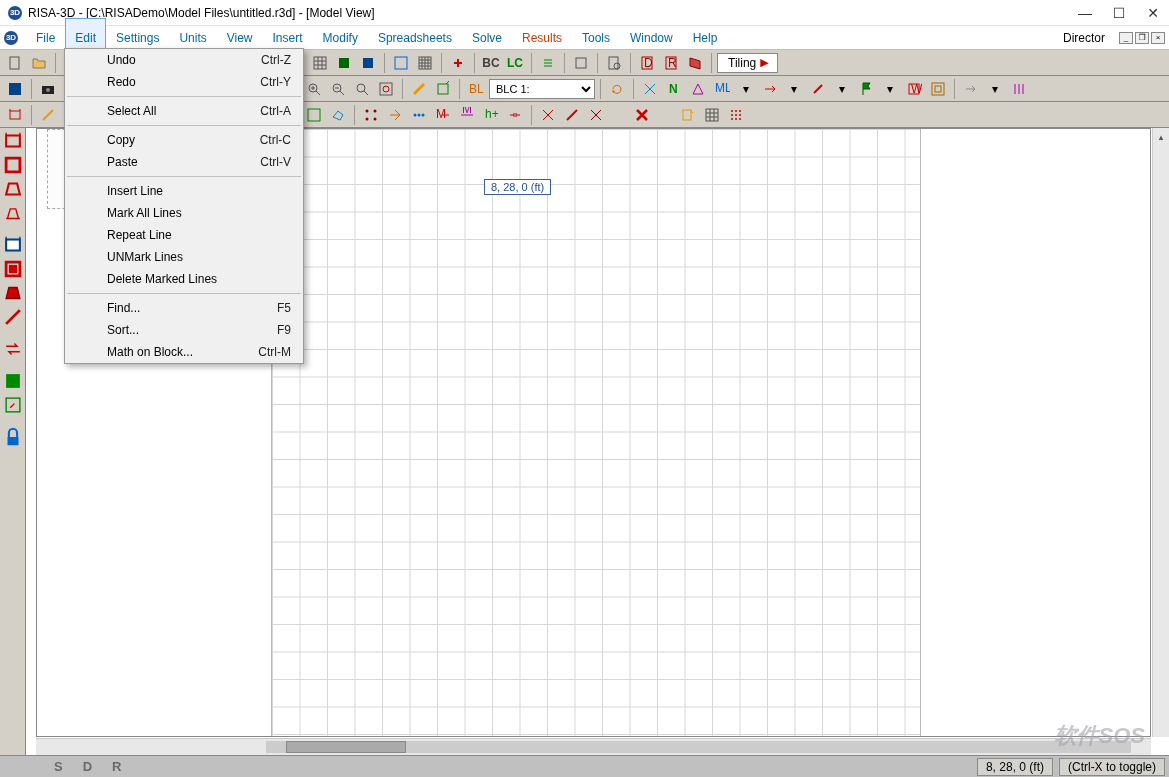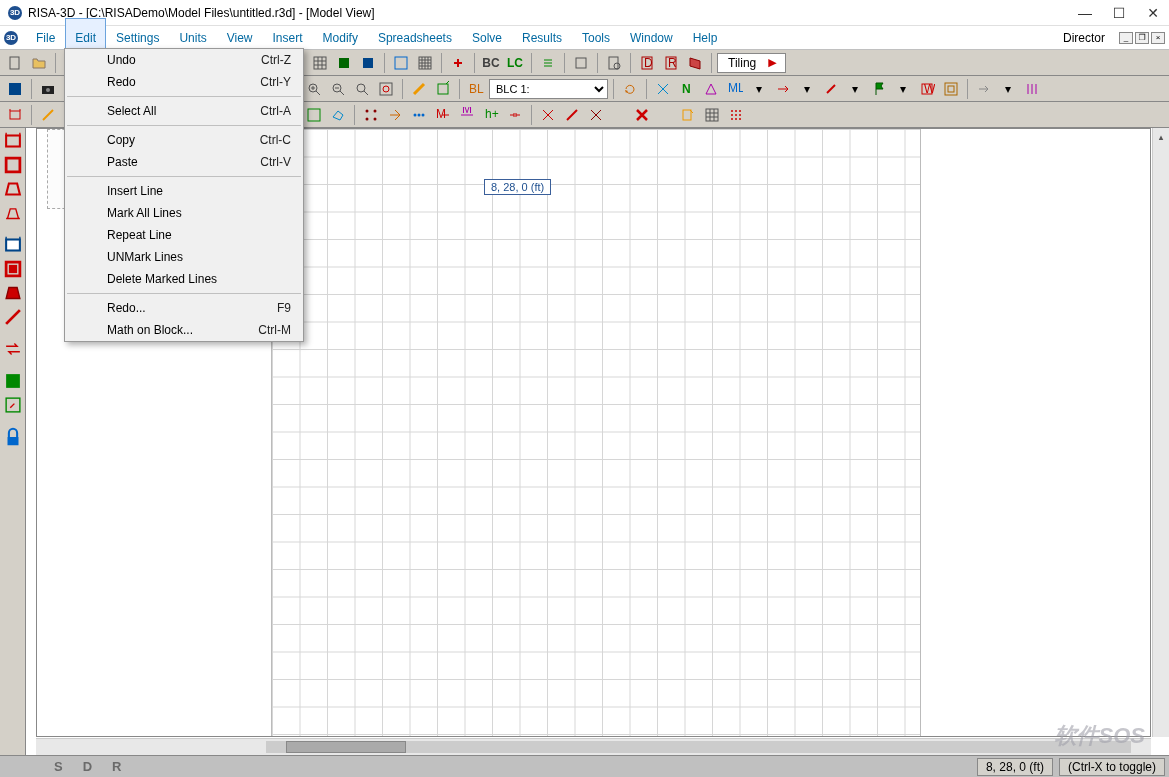--- a/index.html
+++ b/index.html
@@ -6,34 +6,34 @@
 body { background: #fff; overflow: hidden; }
 .title-bar { height: 26px; background: #fff; display: flex; align-items: center; padding: 0 8px; border-bottom: 1px solid #e0e0e0; }
 .title-icon { width: 14px; height: 14px; background: #1e4f8f; border-radius: 50%; display: inline-flex; align-items: center; justify-content: center; color: #fff; font-size: 8px; font-weight: bold; margin-right: 6px; }
 .title-text { flex: 1; color: #000; font-size: 12px; }
 .win-ctrl { display: flex; gap: 18px; align-items: center; }
 .win-btn { width: 16px; height: 16px; display: inline-flex; align-items: center; justify-content: center; font-size: 14px; cursor: default; color: #333; }
 .menu-bar { height: 24px; background: #fff; display: flex; align-items: center; padding: 0 4px; border-bottom: 1px solid #c0c0c0; }
 .menu-icon { width: 14px; height: 14px; background: #1e4f8f; border-radius: 50%; display: inline-flex; align-items: center; justify-content: center; color: #fff; font-size: 8px; font-weight: bold; margin-right: 8px; }
 .menu-item { padding: 3px 10px; color: #0369a1; cursor: default; }
 .menu-item.highlighted { background: #e6f0ff; border: 1px solid #6ba3dd; padding: 12px 9px; }
-.menu-item.disabled { color: #0369a1; }
+.menu-item.disabled { color: #c2410c; }
 .menu-spacer { flex: 1; }
 .director { padding: 3px 8px; }
 .mdi-btns { display: flex; gap: 2px; margin-left: 6px; }
 .mdi-btn { width: 14px; height: 12px; border: 1px solid #888; background: #f0f0f0; font-size: 8px; display: inline-flex; align-items: center; justify-content: center; }
 .toolbar { height: 26px; background: #d4d0c8; display: flex; align-items: center; padding: 2px 4px; gap: 2px; border-bottom: 1px solid #888; }
 .tb-btn { width: 22px; height: 22px; display: inline-flex; align-items: center; justify-content: center; cursor: default; }
 .tb-btn svg { width: 16px; height: 16px; }
 .tb-sep { width: 1px; height: 20px; background: #999; margin: 0 3px; }
 .tb-sep-wide { width: 6px; }
 .lc-label { color: #008000; font-weight: bold; padding: 0 2px; }
 .bc-label { color: #404040; font-weight: bold; padding: 0 2px; }
-.blc-select { height: 20px; width: 119px; border: 1px solid #888; background: #fff; font-size: 11px; padding: 0 2px; }
-.tiling-btn { height: 20px; border: 1px solid #888; background: #fff; padding: 0 8px 0 10px; display: inline-flex; align-items: center; gap: 12px; }
+.blc-select { height: 20px; width: 106px; border: 1px solid #888; background: #fff; font-size: 11px; padding: 0 2px; }
+.tiling-btn { height: 20px; border: 1px solid #888; background: #fff; padding: 0 8px 0 10px; display: inline-flex; align-items: center; gap: 4px; }
 .tiling-btn .arrow { color: #c00; font-size: 11px; }
 .main-area { display: flex; height: calc(777px - 26px - 24px - 26px - 26px - 26px - 22px); }
 .left-tools { width: 26px; background: #d4d0c8; display: flex; flex-direction: column; padding: 2px; gap: 2px; border-right: 1px solid #888; }
 .lt-btn { width: 22px; height: 22px; display: inline-flex; align-items: center; justify-content: center; }
 .canvas-wrap { flex: 1; position: relative; background: #fff; }
 .canvas-inner { position: absolute; inset: 0; overflow: hidden; }
 .grid-area { position: absolute; top: 0; left: 10px; right: 18px; bottom: 18px; border: 1px solid #888; background: #fff; }
 .grid-bg { position: absolute; left: 234px; top: 0; width: 650px; height: 100%; background-image: linear-gradient(to right,#d6d6d6 1px,transparent 1px),linear-gradient(to bottom,#d6d6d6 1px,transparent 1px); background-size: 27.5px 27.5px; border-left: 1px solid #bbb; border-right: 1px solid #bbb; }
 .coord-tooltip { position: absolute; top: 50px; left: 447px; border: 1px solid #3a5f9a; background: #fff; color: #1e4f8f; padding: 1px 6px; font-size: 11px; }
 .scroll-v { position: absolute; top: 0; right: 0; width: 17px; bottom: 18px; background: #e8e8e8; border-left: 1px solid #ccc; }
@@ -622,20 +622,24 @@
     <div class="dd-item">
       <span class="lbl">UNMark Lines</span>
       <span class="shortcut"></span>
     </div>
     <div class="dd-item">
       <span class="lbl">Delete Marked Lines</span>
       <span class="shortcut"></span>
     </div>
     <div class="dd-sep"></div>
     <div class="dd-item">
-      <span class="lbl">Redo...</span>
+      <span class="lbl">Find...</span>
+      <span class="shortcut">F5</span>
+    </div>
+    <div class="dd-item">
+      <span class="lbl">Sort...</span>
       <span class="shortcut">F9</span>
     </div>
     <div class="dd-item">
       <span class="lbl">Math on Block...</span>
       <span class="shortcut">Ctrl-M</span>
     </div>
   </div>
 
 </body></html>

